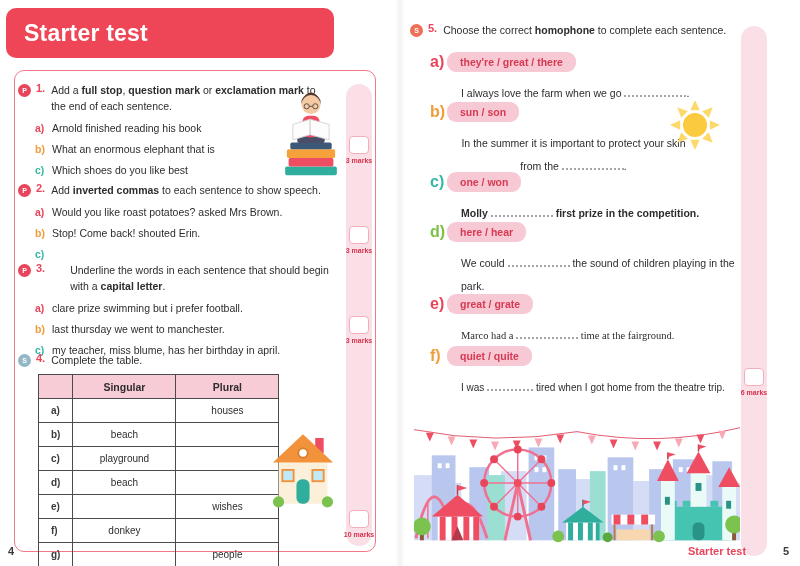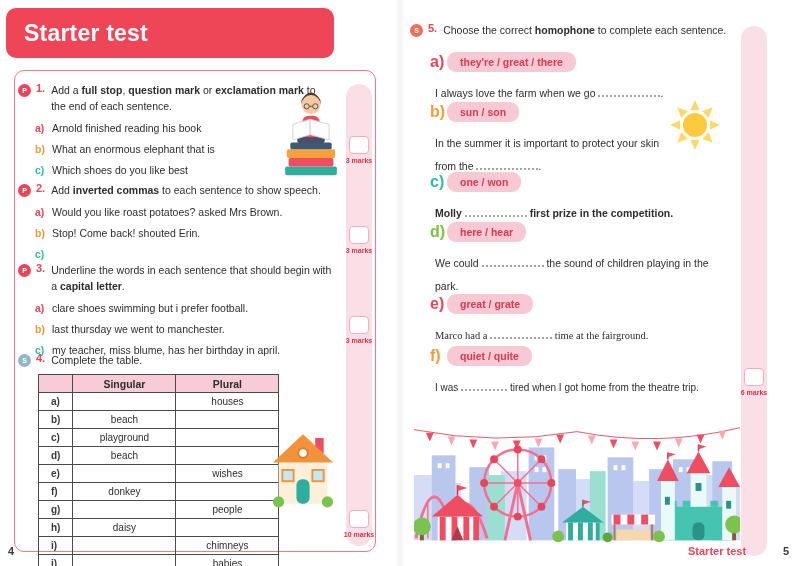--- a/index.html
+++ b/index.html
@@ -45,33 +45,33 @@
   .q-items { margin-top:8px; margin-left:17px; }
   .q-item { display:flex; margin-bottom:9px; font-size:10.5px; line-height:12px; }
   .item-letter { width:17px; flex:0 0 auto; font-weight:700; }
   .c-pink { color:#e8455a; }
   .c-orange { color:#f09c38; }
   .c-teal { color:#35b8a4; }
   .c-green { color:#7bc143; }
 
   
   .plural-table { border-collapse:collapse; margin:6px 0 0 20px; font-size:10px; }
-  .plural-table th, .plural-table td { border:1px solid #4a4a4a; height:18px; padding:0 12px; }
+  .plural-table th, .plural-table td { border:1px solid #4a4a4a; height:24px; padding:0 12px; }
   .plural-table th { background:#f8ccd6; font-weight:700; font-size:10.5px; width:103px; }
   .plural-table th.corner { width:24px; background:#f8ccd6; }
   .plural-table td { text-align:center; }
   .plural-table td.row-letter { width:24px; font-weight:700; color:#3a3a3a; text-align:left; }
 
   
   .h-item { position:absolute; left:10px; }
   .h-head { display:flex; align-items:center; }
   .h-head .item-letter { margin-left:20px; }
   .option-box { background:#f7c9d4; color:#d63a52; font-weight:700; font-size:10.5px;
     padding:4px 13px; border-radius:9px; white-space:nowrap; }
-  .h-sentence { margin:10px 0 0 25px; font-size:10.5px; line-height:23px; }
+  .h-sentence { margin:10px 0 0 51px; font-size:10.5px; line-height:23px; }
   .h-sentence.nowrap { white-space:nowrap; font-size:10px; }
   .blank { display:inline-block; width:62px; height:0.8em; border-bottom:2px dotted #a5a5a5; }
 
   
   .page-num { position:absolute; font-size:11px; font-weight:700; color:#3a3a3a; }
   .footer-label { position:absolute; font-size:11px; font-weight:700; color:#e8455a; }
 
   .illu { position:absolute; }
   svg { display:block; }
 </style>
@@ -129,26 +129,26 @@
         <div class="q-item">
           <span class="item-letter c-teal">c)</span>
         </div>
       </div>
     </div>
 
     <div class="question" style="left:18px; top:262px; width:320px;">
       <div class="q-head">
         <span class="q-badge badge-p">P</span>
         <span class="q-num">3.</span>
-        <span class="q-prompt" style="width:288px;"><span>Underline the words in each sentence that should begin with a </span><span class="b">capital letter</span><span>.</span></span>
+        <span class="q-prompt" style="width:288px;margin-left:19px;"><span>Underline the words in each sentence that should begin with a </span><span class="b">capital letter</span><span>.</span></span>
       </div>
       <div class="q-items">
         <div class="q-item">
           <span class="item-letter c-pink">a)</span>
-          <span class="item-text">clare shoes swimming but i prefer football.</span>
+          <span class="item-text">clare prize swimming but i prefer football.</span>
         </div>
         <div class="q-item">
           <span class="item-letter c-orange">b)</span>
           <span class="item-text">last thursday we went to manchester.</span>
         </div>
         <div class="q-item">
           <span class="item-letter c-teal">c)</span>
           <span class="item-text">my teacher, miss blume, has her birthday in april.</span>
         </div>
       </div>
@@ -291,21 +291,21 @@
         <span class="option-box">they're / great / there</span>
       </div>
       <div class="h-sentence" style="width:300px;"><span>I always love the farm when we go </span><span class="blank"></span><span>.</span></div>
     </div>
 
     <div class="h-item" style="top:102px;">
       <div class="h-head">
         <span class="item-letter c-orange">b)</span>
         <span class="option-box">sun / son</span>
       </div>
-      <div class="h-sentence" style="width:225px;"><span>In the summer it is important to protect your skin from the </span><span class="blank"></span><span>.</span></div>
+      <div class="h-sentence" style="width:225px;text-align:center;"><span>In the summer it is important to protect your skin from the </span><span class="blank"></span><span>.</span></div>
     </div>
 
     <div class="h-item" style="top:172px;">
       <div class="h-head">
         <span class="item-letter c-teal">c)</span>
         <span class="option-box">one / won</span>
       </div>
       <div class="h-sentence" style="width:300px;font-weight:bold;"><span>Molly </span><span class="blank"></span><span> first prize in the competition.</span></div>
     </div>
 

